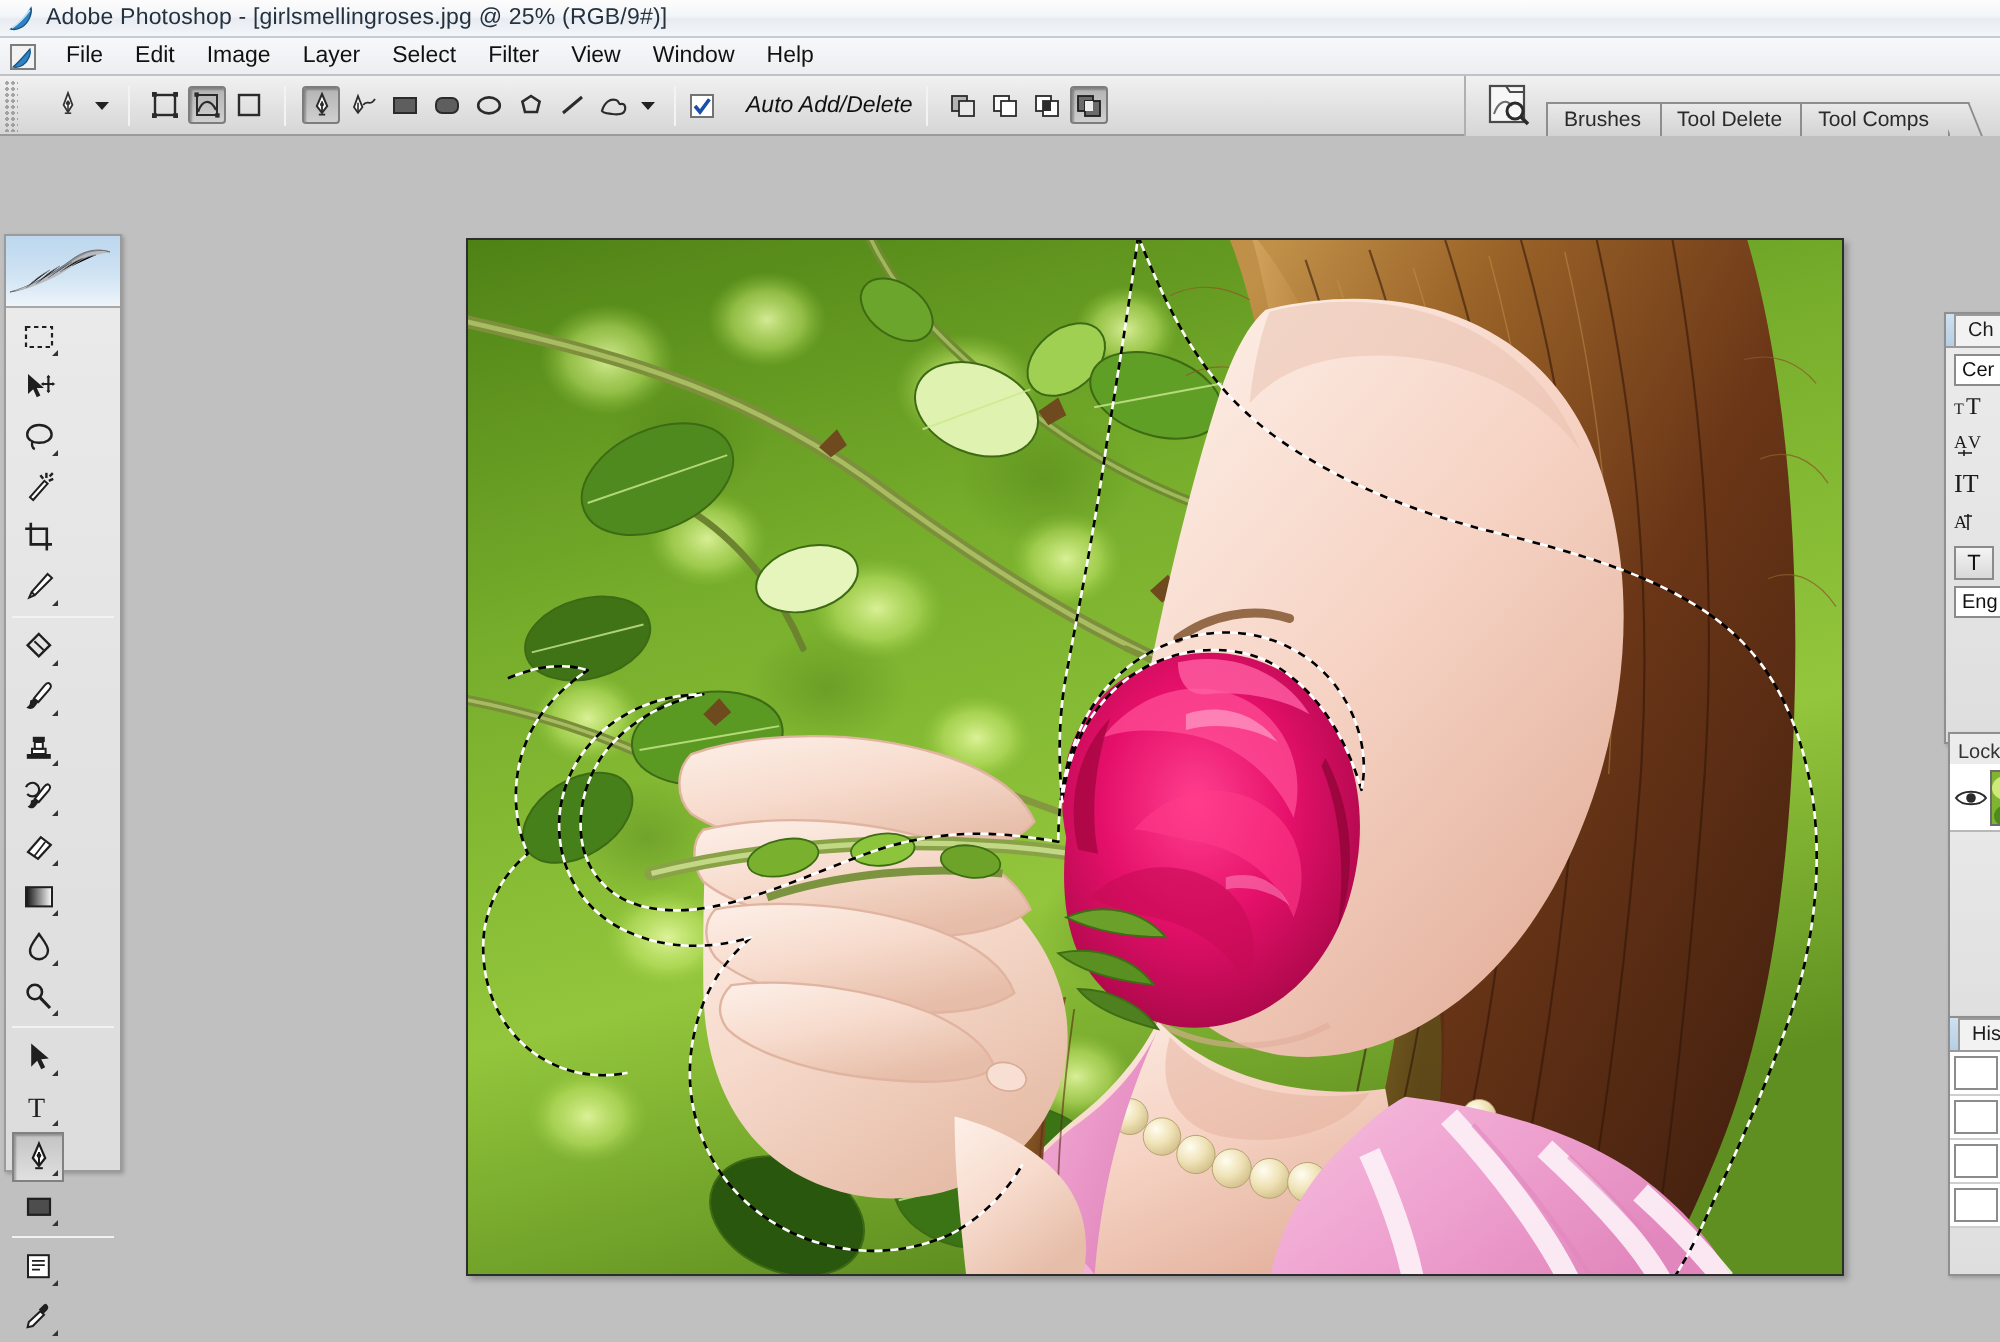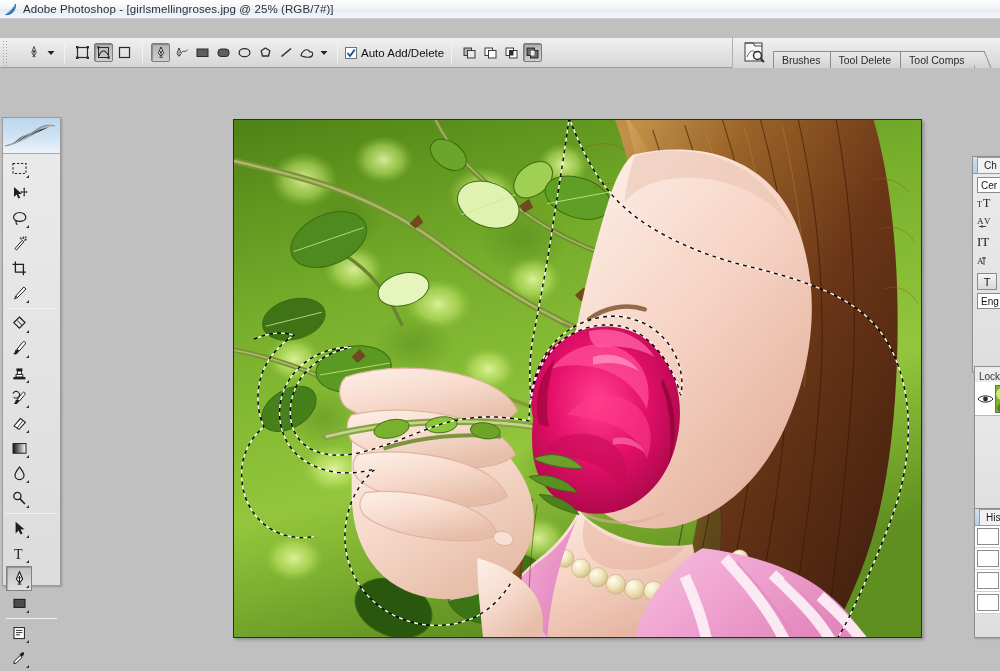--- a/index.html
+++ b/index.html
@@ -59,21 +59,21 @@
   .ob-btn {
     width: 19px; height: 19px; display: flex; align-items: center; justify-content: center;
     flex: 0 0 19px; margin: 0 1px; border: 1px solid transparent; border-radius: 2px;
   }
   .ob-btn.pressed, .ob-tool.pressed {
     border: 1px solid #7d7d7d;
     background: linear-gradient(to bottom,#b4b4b4,#cfcfcf);
     box-shadow: inset 1px 1px 1px rgba(0,0,0,.28);
   }
   .ob-arrow { width: 12px; flex: 0 0 12px; display: flex; align-items: center; justify-content: center; }
-  .chk-wrap { display: flex; align-items: flex-end; gap: 4px; white-space: nowrap; }
+  .chk-wrap { display: flex; align-items: flex-end; gap: 16px; white-space: nowrap; font-style: italic; }
   .chk {
     width: 12px; height: 12px; background: #fff; border: 1px solid #737373;
     display: flex; align-items: center; justify-content: center; flex: 0 0 12px;
   }
   .chk svg { display: block; }
   .chk-label { font-size: 11.5px; color: #111; }
 
   
   #palette-well {
     position: absolute; right: 0; top: 38px; height: 30px; width: 268px;
@@ -193,23 +193,40 @@
 
 <div id="app">
 
   <div id="titlebar">
     <span class="ps-logo">
       <svg width="14" height="14" viewBox="0 0 14 14">
         <path d="M1.5 12.5 C4 11 8 8 11.5 2 C12 4 11 9 7 11.5 C5 12.6 2.8 12.9 1.5 12.5Z" fill="#2f82c8" stroke="#14537f" stroke-width=".7"></path>
         <path d="M2 12 C5 10 8.5 6.5 11 3" stroke="#bfe2f7" stroke-width=".8" fill="none"></path>
       </svg>
     </span>
-    <span class="title-text">Adobe Photoshop - [girlsmellingroses.jpg @ 25% (RGB/7#)]</span>
+    <span class="title-text">Adobe Photoshop - [girlsmellingroses.jpg @ 25% (RGB/9#)]</span>
   </div>
 
+  <div id="menubar">
+    <span class="doc-icon">
+      <svg width="15" height="15" viewBox="0 0 15 15">
+        <rect x="1.5" y="1.5" width="12" height="12" fill="#f2f2f2" stroke="#7d7d7d"></rect>
+        <path d="M2.5 12.5 C5 10.5 8 7 11 3.5 C11.6 5.5 10.5 9.5 7.5 11.5 C5.8 12.6 3.7 12.8 2.5 12.5Z" fill="#2f82c8" stroke="#14537f" stroke-width=".6"></path>
+      </svg>
+    </span>
+    <div class="menu-item">File</div>
+    <div class="menu-item">Edit</div>
+    <div class="menu-item">Image</div>
+    <div class="menu-item">Layer</div>
+    <div class="menu-item">Select</div>
+    <div class="menu-item">Filter</div>
+    <div class="menu-item">View</div>
+    <div class="menu-item">Window</div>
+    <div class="menu-item">Help</div>
+  </div>
 
   <div id="optionsbar">
     <div class="grip"></div>
 
     <div class="ob-tool" style="margin-left:14px;">
       <svg width="18" height="18" viewBox="0 0 18 18">
         <path d="M9 2.5 L11.2 8.5 L9 12 L6.8 8.5 Z" fill="#fafafa" stroke="#333" stroke-width=".9"></path>
         <path d="M9 6.2 L9 11.6" stroke="#333" stroke-width=".8"></path>
         <circle cx="9" cy="7.6" r="1.05" fill="#333"></circle>
         <path d="M7.4 12.6 L10.6 12.6" stroke="#333" stroke-width=".8"></path>

